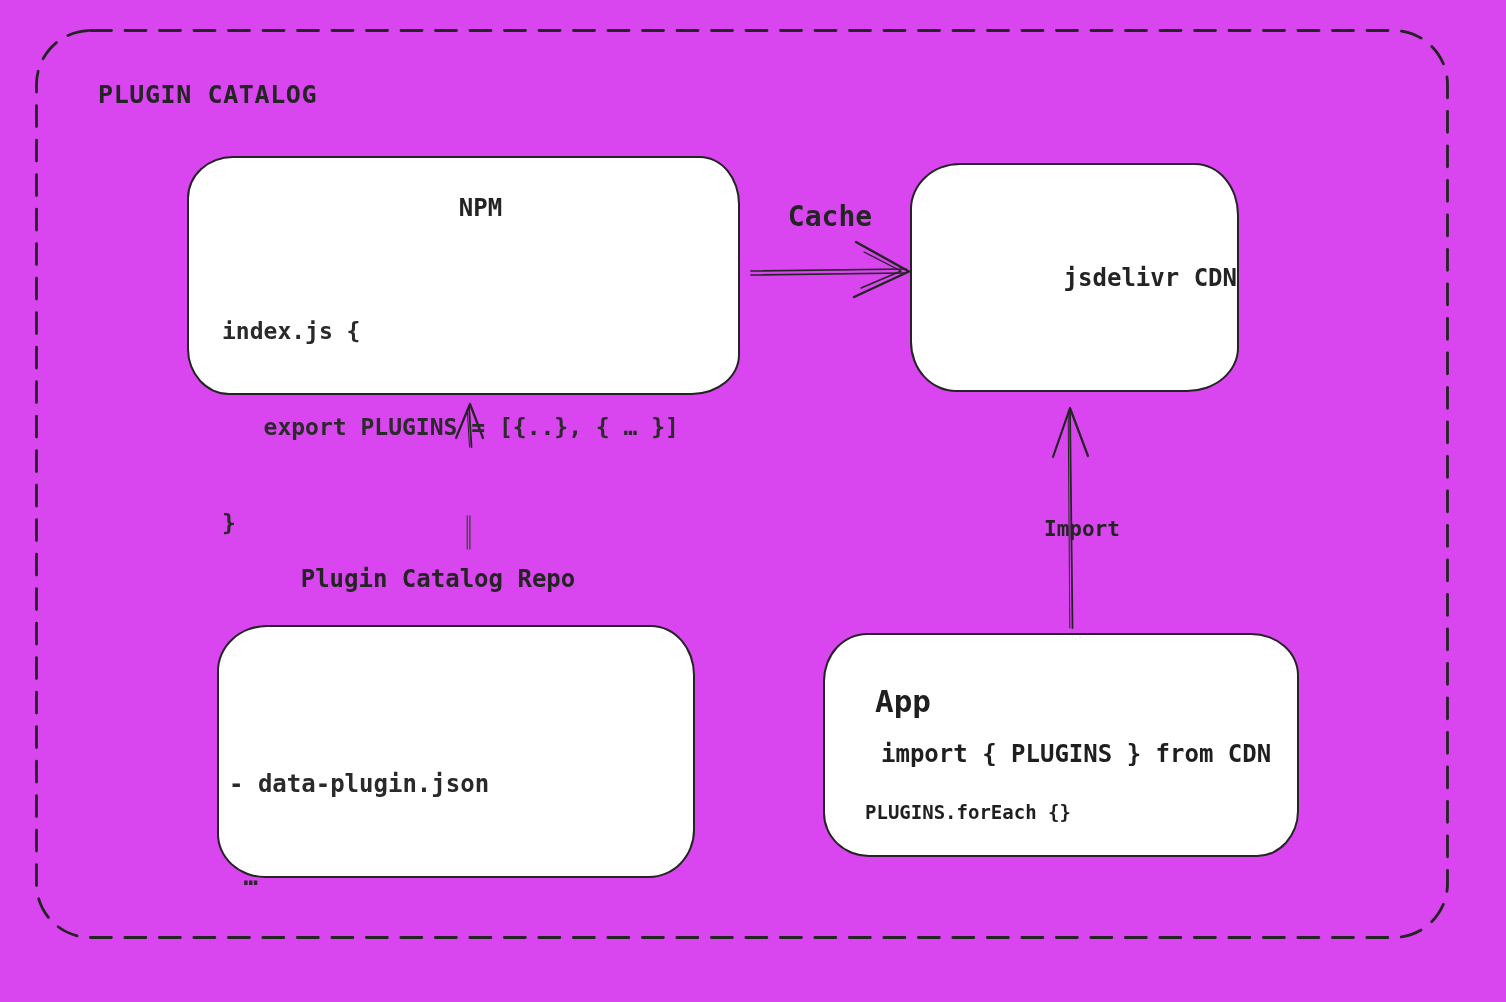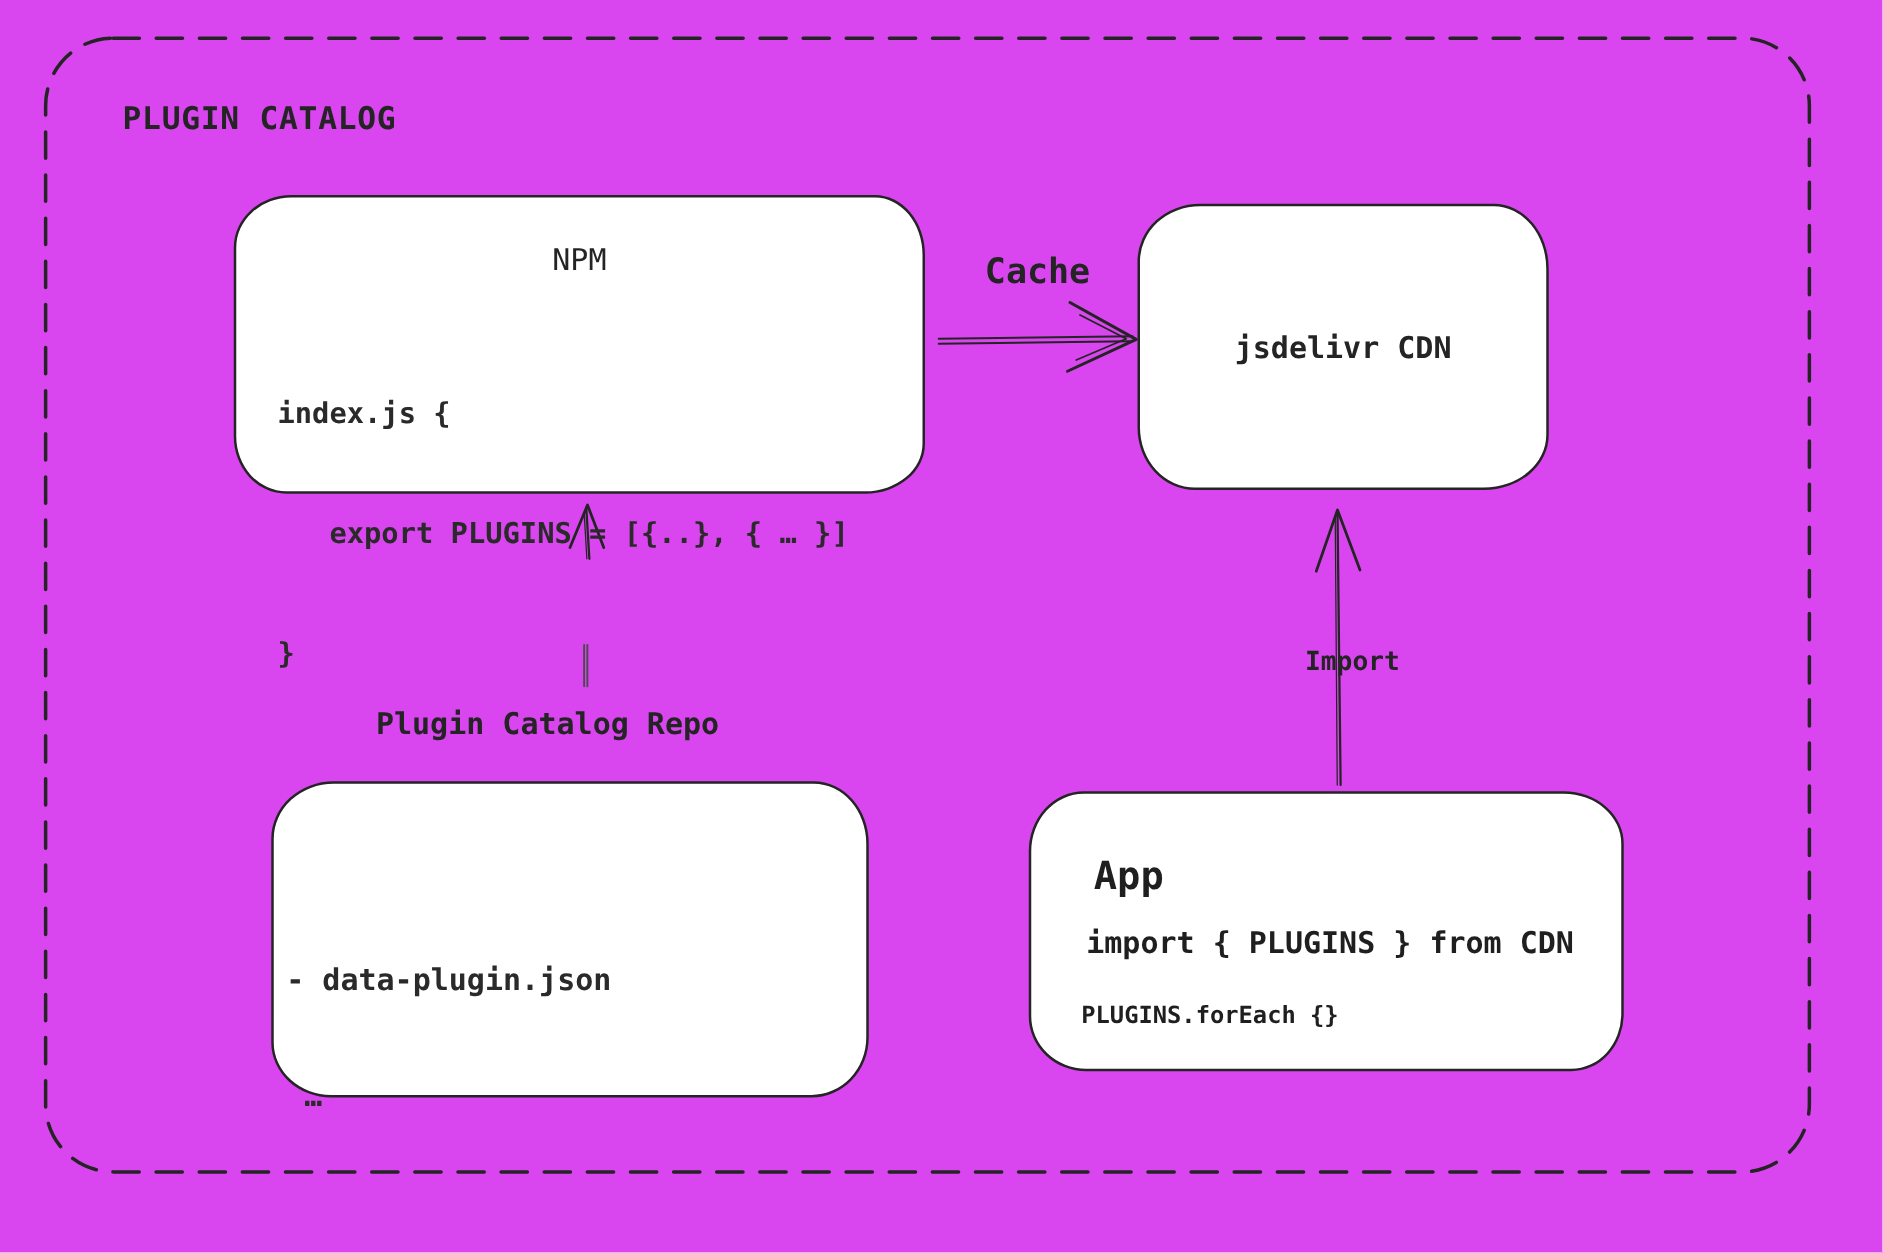--- a/index.html
+++ b/index.html
@@ -40,36 +40,37 @@
   }
   .npm-box {
     left: 187px; top: 156px;
     width: 553px; height: 239px;
     border-radius: 46px 40px 48px 42px / 42px 48px 40px 46px;
   }
   .npm-title {
     position: absolute;
     left: 0; top: 36px; width: 100%;
     text-align: center;
-    font-size: 24px; font-weight: 400;
+    font-size: 24px; font-weight: 700;
     color: #242424;
+    padding-left: 17px;
   }
   .npm-code {
     position: absolute;
     left: 33px; top: 93px;
     font-size: 23px; font-weight: 600;
     line-height: 32px;
     white-space: pre;
     color: #2a2a2a;
   }
   .cdn-box {
     left: 910px; top: 163px;
     width: 329px; height: 229px;
     border-radius: 50px 44px 52px 46px / 46px 52px 44px 50px;
-    display: flex; align-items: center; justify-content: center;
+    display: flex; align-items: center; justify-content: flex-end;
   }
   .cdn-label { font-size: 24px; font-weight: 600; color: #242424; }
   .repo-box {
     left: 217px; top: 625px;
     width: 478px; height: 253px;
     border-radius: 50px 44px 46px 48px / 46px 50px 48px 44px;
   }
   .repo-files {
     position: absolute;
     left: 10px; top: 80px;
@@ -77,21 +78,21 @@
     line-height: 31px;
     white-space: pre;
     color: #2a2a2a;
   }
   .app-box {
     left: 823px; top: 633px;
     width: 476px; height: 224px;
     border-radius: 44px 48px 42px 46px / 48px 42px 46px 44px;
   }
   .app-title { position: absolute; left: 50px; top: 48px; font-size: 31px; font-weight: 600; white-space: pre; }
-  .app-line1 { position: absolute; left: 44px; top: 105px; font-size: 24px; font-weight: 600; white-space: pre; }
+  .app-line1 { position: absolute; left: 56px; top: 105px; font-size: 24px; font-weight: 600; white-space: pre; }
   .app-line2 { position: absolute; left: 40px; top: 166px; font-size: 19px; font-weight: 600; white-space: pre; }
   .cache-label {
     left: 770px; top: 200px; width: 120px;
     text-align: center; font-size: 28px;
   }
   .build-label {
     left: 360px; top: 440px; width: 220px;
     text-align: center; font-size: 24px;
     line-height: 31px;
     background: #ffffff;

